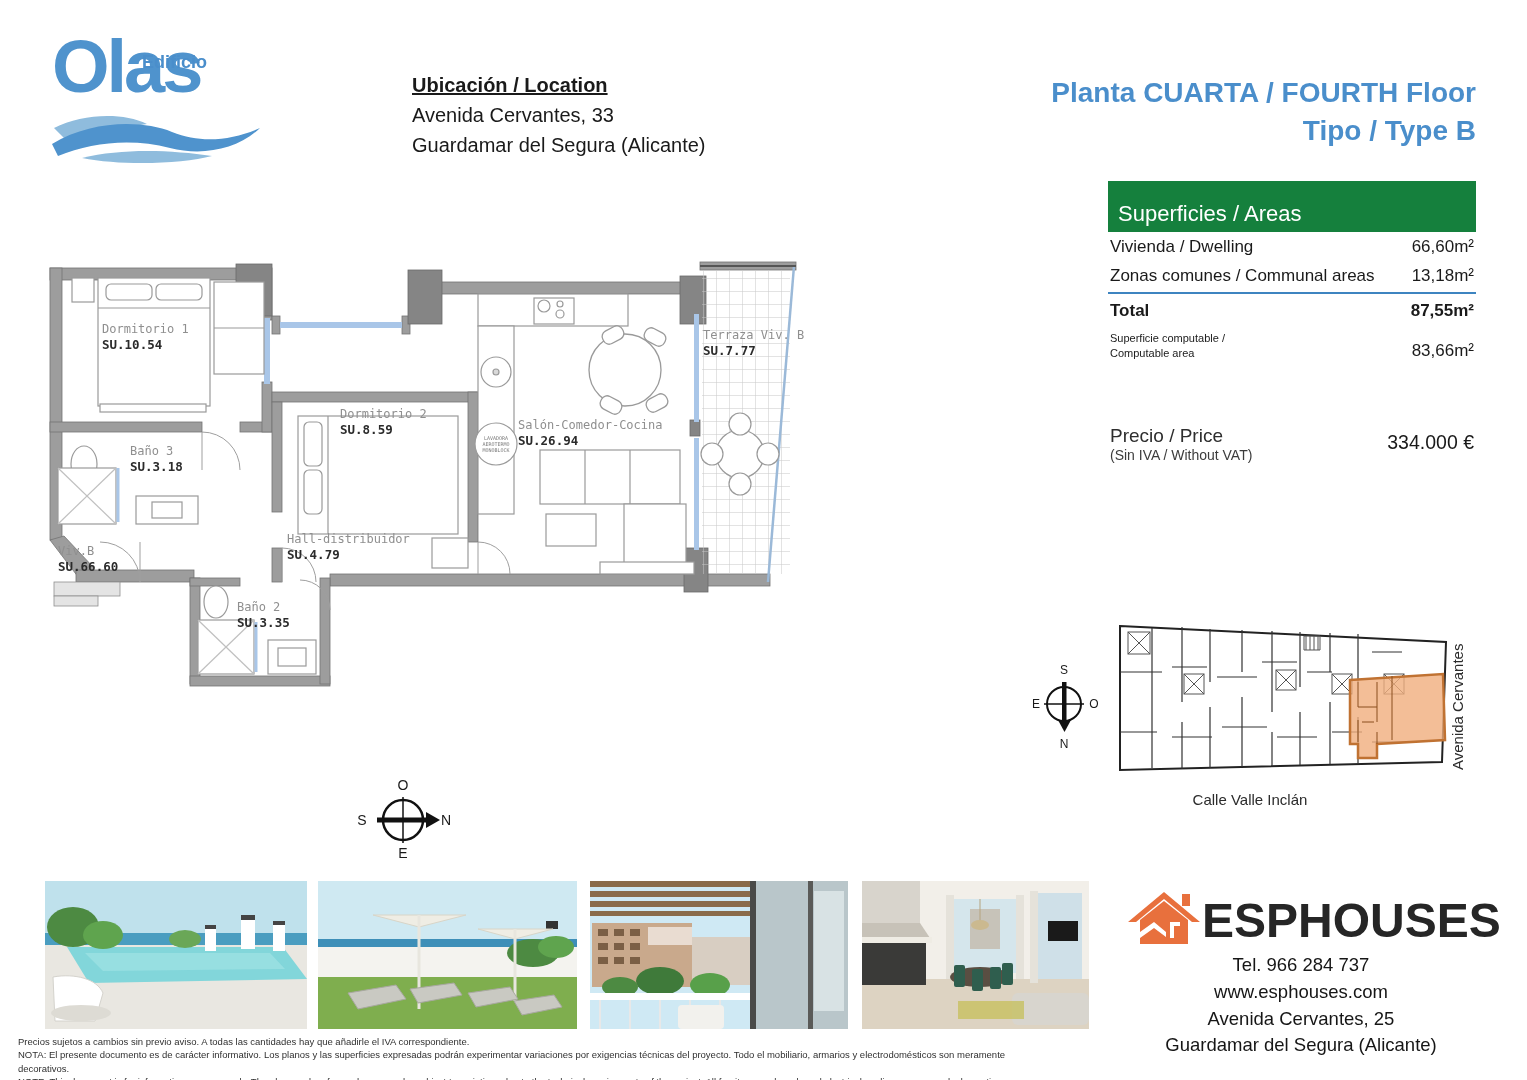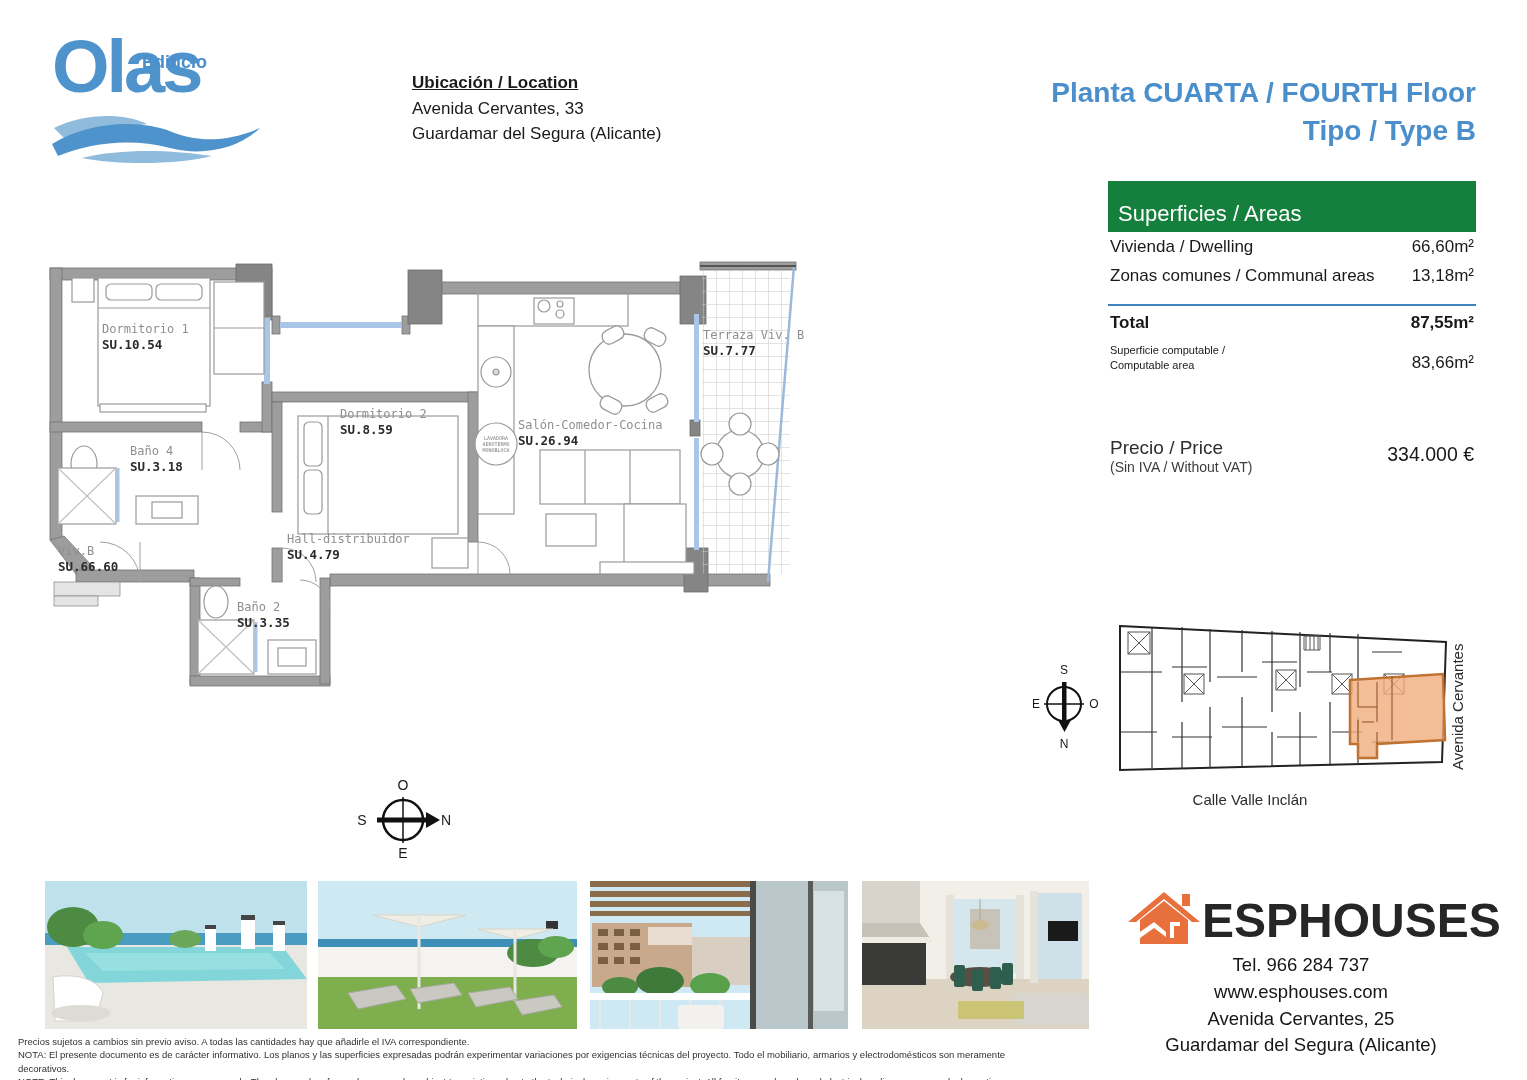--- a/index.html
+++ b/index.html
@@ -4,31 +4,31 @@
 <style>
   * { margin:0; padding:0; box-sizing:border-box; }
   html,body { width:1527px; height:1080px; background:#fff; overflow:hidden;
               font-family:"Liberation Sans", sans-serif; color:#1a1a1a; position:relative; }
   .abs { position:absolute; }
 
   
   .logo-edificio { left:142px; top:52px; font-size:18px; font-weight:bold; color:#4a8ecb; }
   .logo-olas { left:52px; top:30px; font-size:74px; font-weight:bold; color:#4f93cd; letter-spacing:-3px; line-height:1; }
   .logo-waves { left:52px; top:110px; }
-  .location { left:412px; top:70px; font-size:17px; line-height:1.5; }
+  .location { left:412px; top:70px; font-size:20px; line-height:1.5; }
   .location .head { font-weight:bold; text-decoration:underline; }
   .page-title { left:900px; top:74px; width:576px; text-align:right; color:#4a8ecb;
                 font-size:28px; font-weight:bold; line-height:1.35; }
 
   
   .areas { left:1108px; top:181px; width:368px; font-size:17px; }
   .areas-header { background:#15803d; color:#fff; font-size:22px; padding:20px 10px 5px 10px; }
   .arow { display:flex; justify-content:space-between; padding:5px 2px 4px 2px; }
   .arow .v { text-align:right; }
-  .total-row { border-top:2px solid #3d84c0; font-weight:bold; margin-top:14px; padding-top:7px; }
+  .total-row { border-top:2px solid #3d84c0; font-weight:bold; margin-top:2px; padding-top:7px; }
   .comp-label { font-size:11px; line-height:1.35; }
   .comp-wrap { display:flex; justify-content:space-between; align-items:flex-end; padding:6px 2px 0 2px; }
   .comp-notes { font-size:10.5px; color:#3c3c3c; line-height:1.3; padding:2px 2px; }
   .price-wrap { display:flex; justify-content:space-between; padding:0 2px; margin-top:64px; }
   .price-label { font-size:19px; color:#2e2e2e; }
   .price-note { font-size:14px; color:#3c3c3c; }
   .price-value { font-size:19.5px; padding-top:6px; }
 
   
   .plan { left:40px; top:252px; width:760px; height:620px; }
@@ -271,21 +271,21 @@
       </g>
     </g>
   </svg>
 
   
   <div class="room-label" style="left:62px; top:70px;">
     <span class="nm">Dormitorio 1</span>
     <span class="su">SU.10.54</span>
   </div>
   <div class="room-label" style="left:90px; top:192px;">
-    <span class="nm">Baño 4</span>
+    <span class="nm">Baño 3</span>
     <span class="su">SU.3.18</span>
   </div>
   <div class="room-label" style="left:300px; top:155px;">
     <span class="nm">Dormitorio 2</span>
     <span class="su">SU.8.59</span>
   </div>
   <div class="room-label" style="left:247px; top:280px;">
     <span class="nm">Hall-distribuidor</span>
     <span class="su">SU.4.79</span>
   </div>

